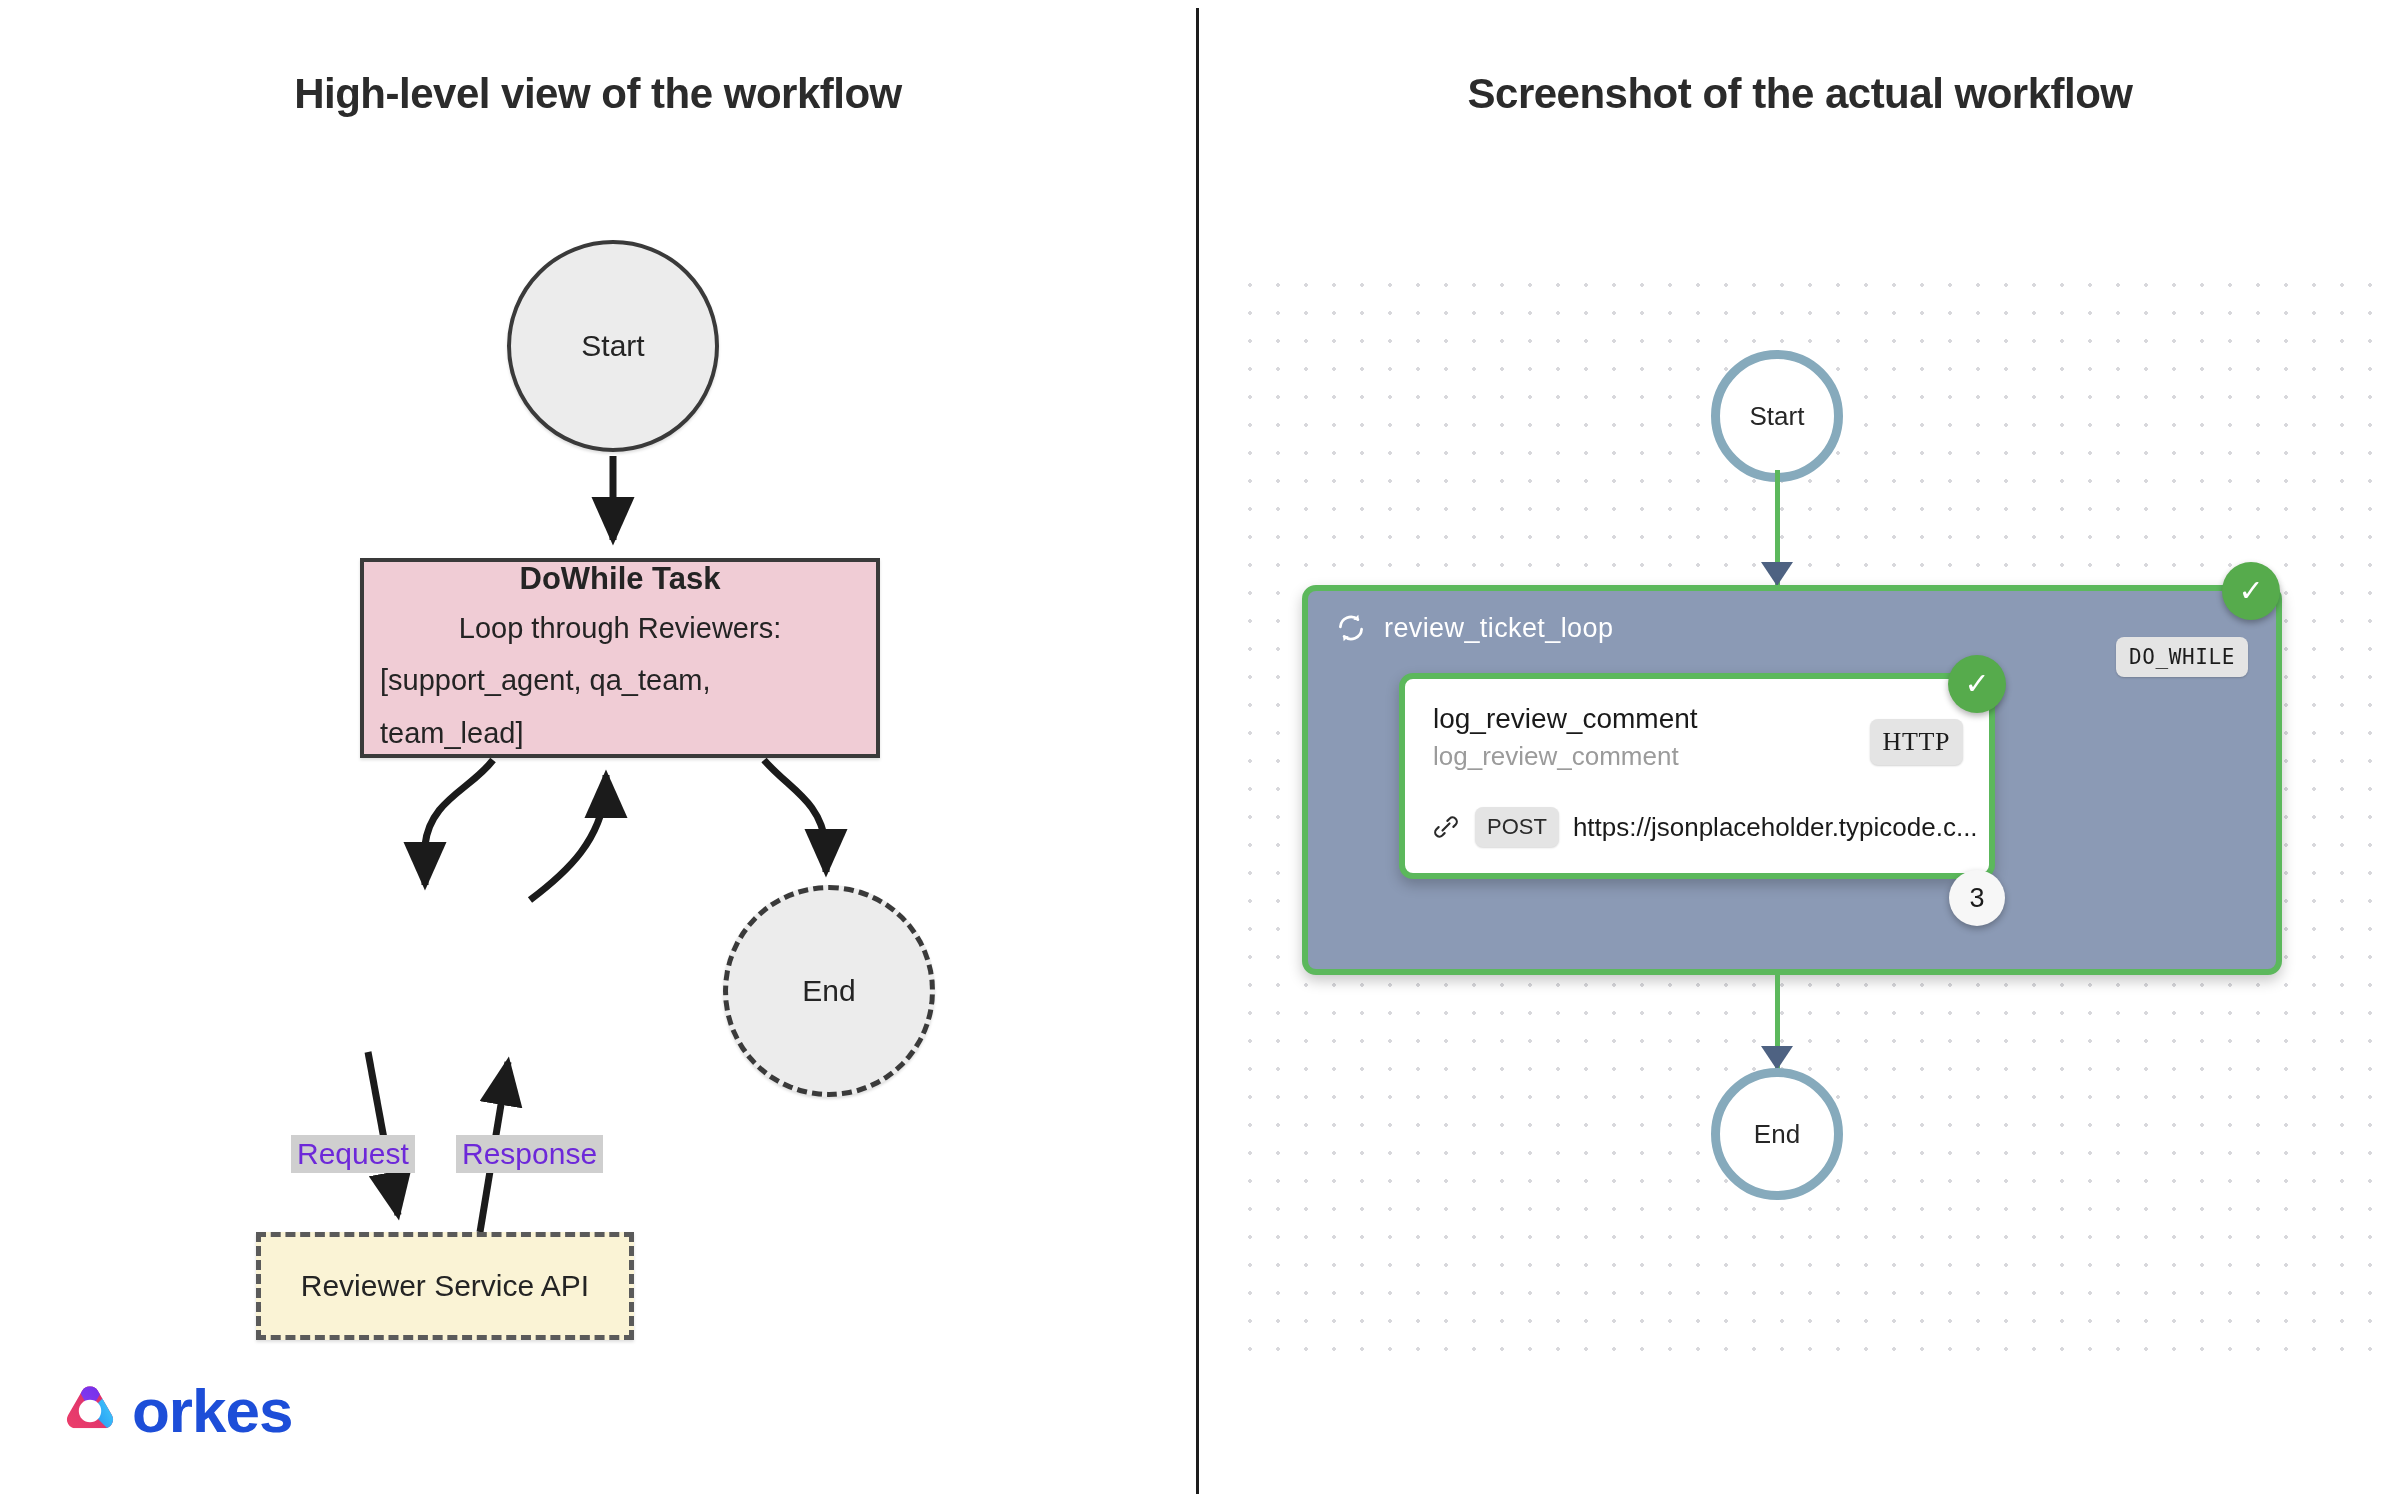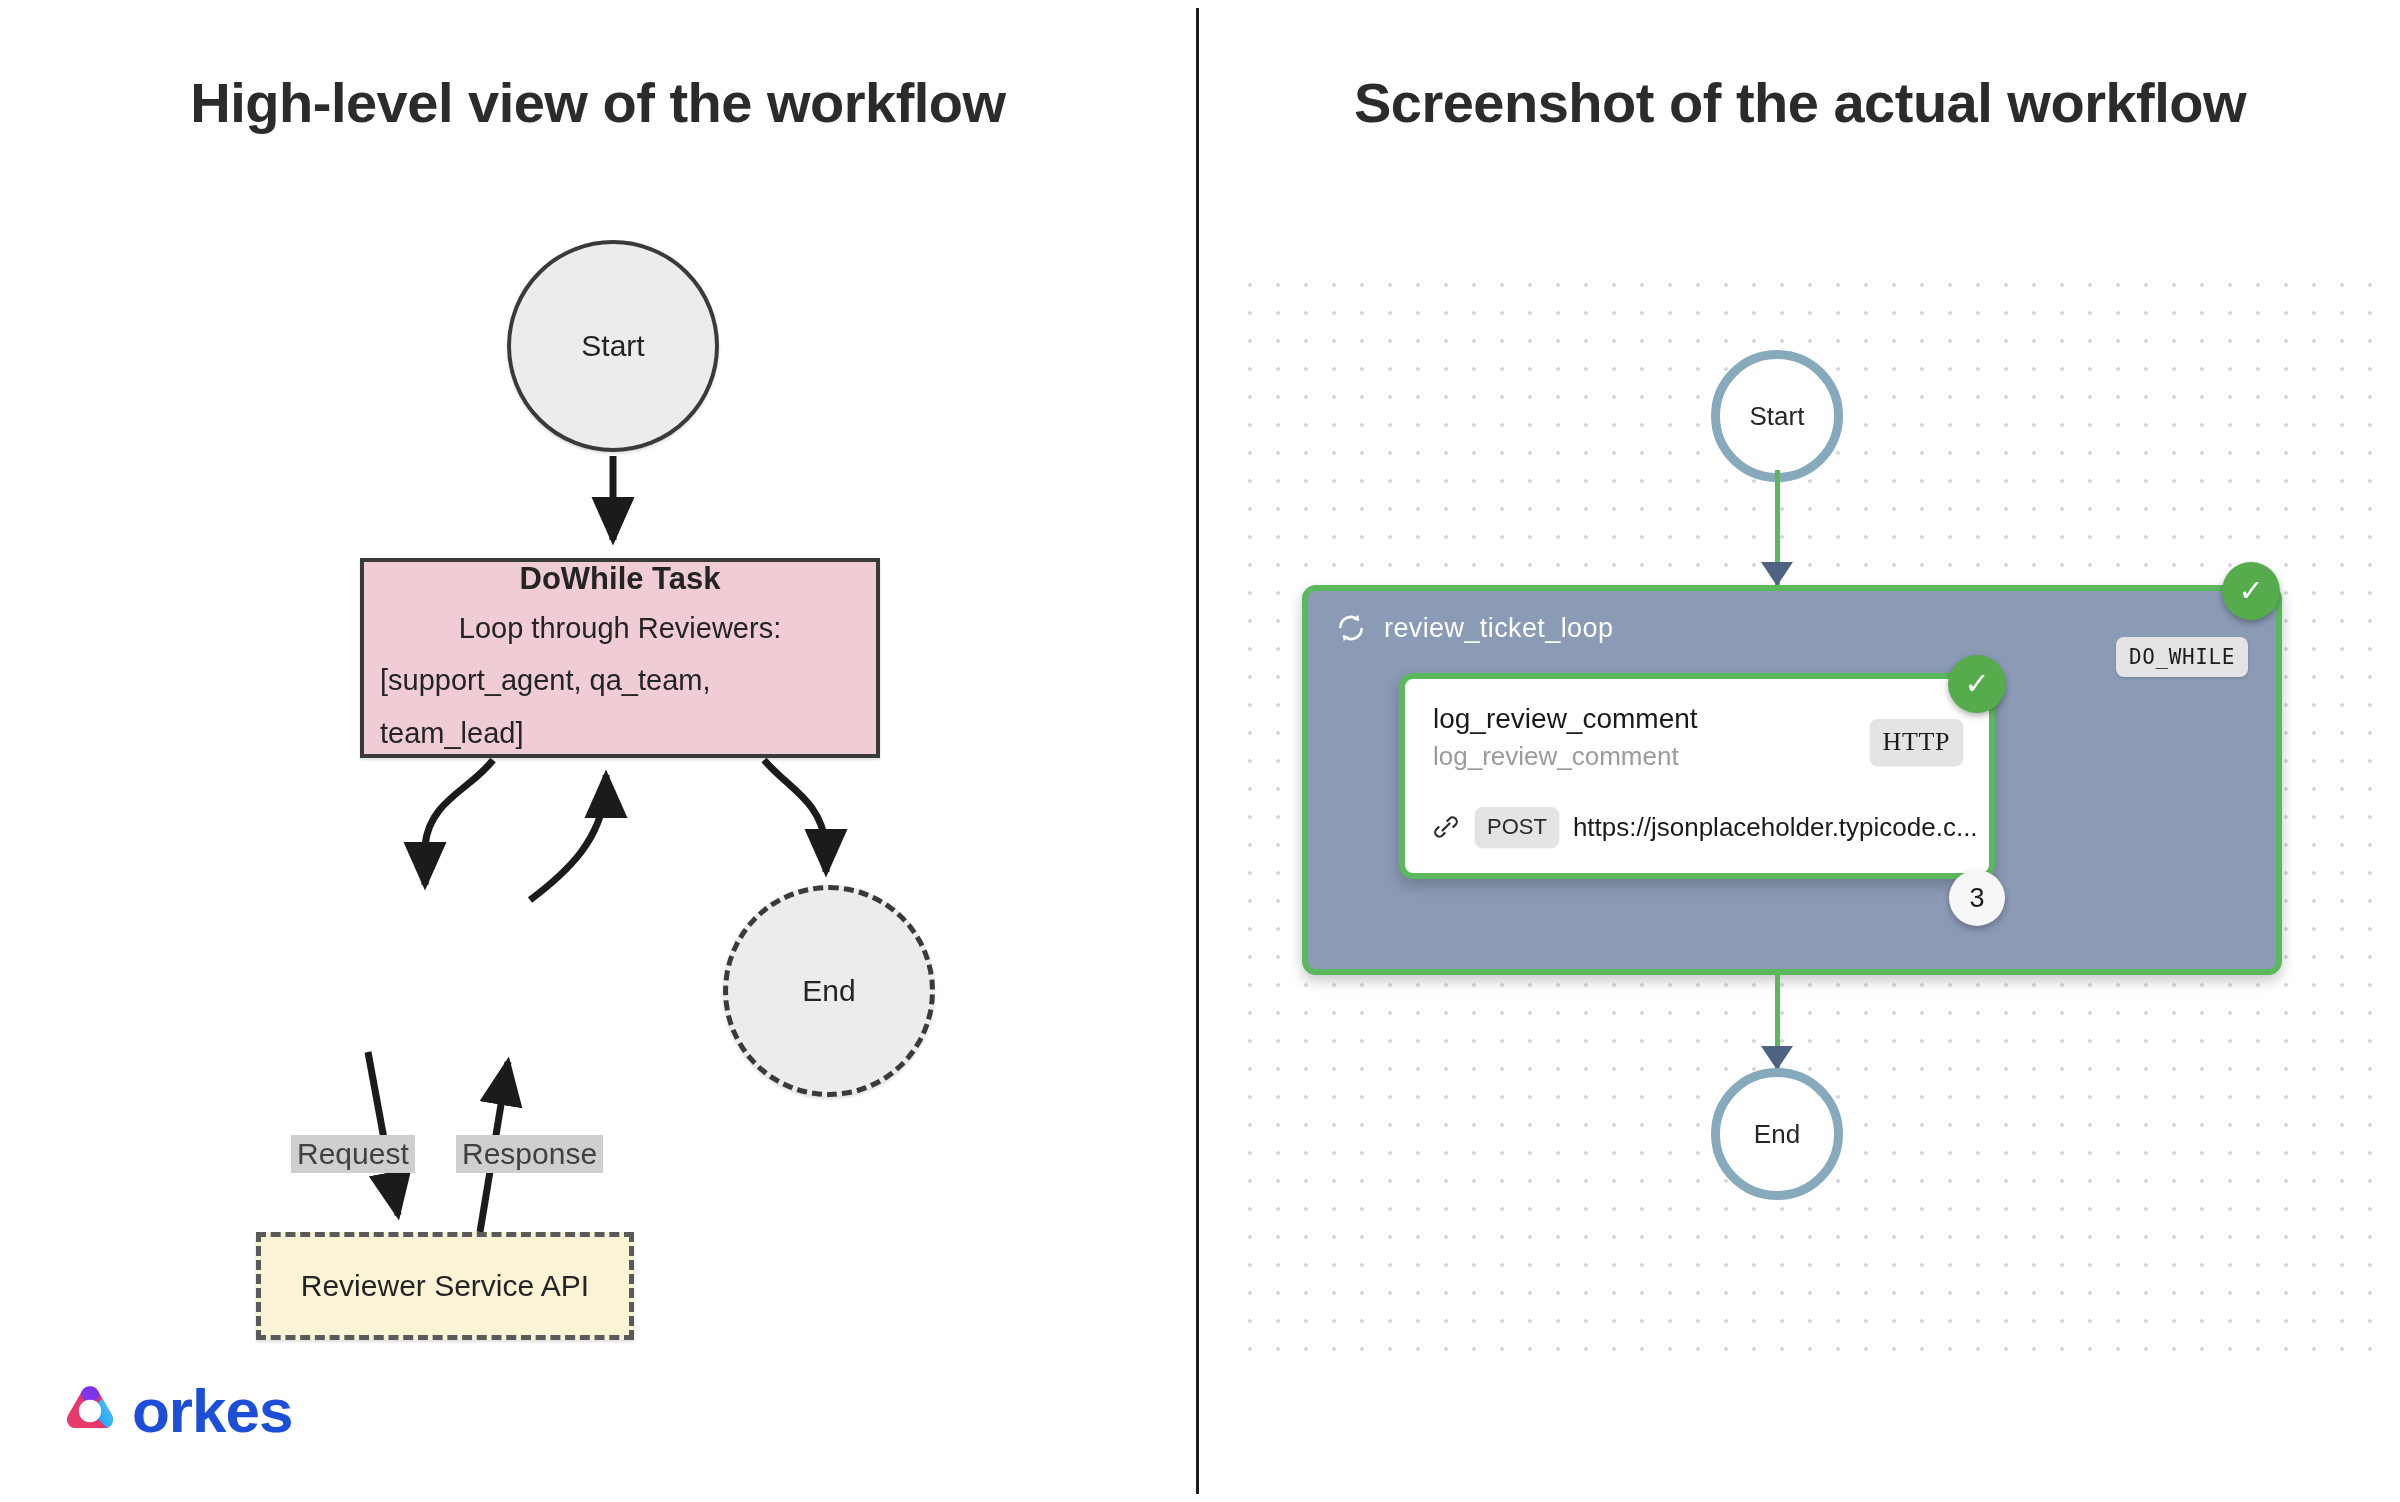--- a/index.html
+++ b/index.html
@@ -13,21 +13,21 @@
 
   
   .divider {
     position: absolute; left: 1196px; top: 8px;
     width: 3px; height: 1486px; background: #1c1c1c;
   }
 
   
   .panel-title {
     position: absolute; text-align: center;
-    font-size: 56px; font-weight: bold; color: #2b2b2b;
+    font-size: 42px; font-weight: bold; color: #2b2b2b;
     letter-spacing: -0.5px;
   }
   #title-left  { left: 0px;    top: 70px; width: 1196px; }
   #title-right { left: 1200px; top: 70px; width: 1200px; }
 
   
   #left-panel { position: absolute; left: 0; top: 0; width: 1196px; height: 1502px; }
 
   .node {
     position: absolute;
@@ -62,21 +62,21 @@
   }
   #node-end { left: 723px; top: 885px; width: 212px; height: 212px; }
   #node-api {
     left: 256px; top: 1232px; width: 378px; height: 108px;
     background: #faf3d5; border: 5px dashed #5a5a5a;
   }
   #node-api .t-line { font-size: 30px; }
 
   .edge-label {
     position: absolute;
-    background: #cfcfcf; color: #404040;
+    background: #cfcfcf; color: #6d28d9;
     font-size: 30px; padding: 2px 6px;
     white-space: nowrap;
   }
   #label-request  { left: 291px; top: 1135px; }
   #label-response { left: 456px; top: 1135px; }
 
   svg.edges { position: absolute; left: 0; top: 0; width: 1196px; height: 1502px; pointer-events: none; }
 
   
   #logo { position: absolute; left: 62px; top: 1375px; display: flex; align-items: center; gap: 14px; }

